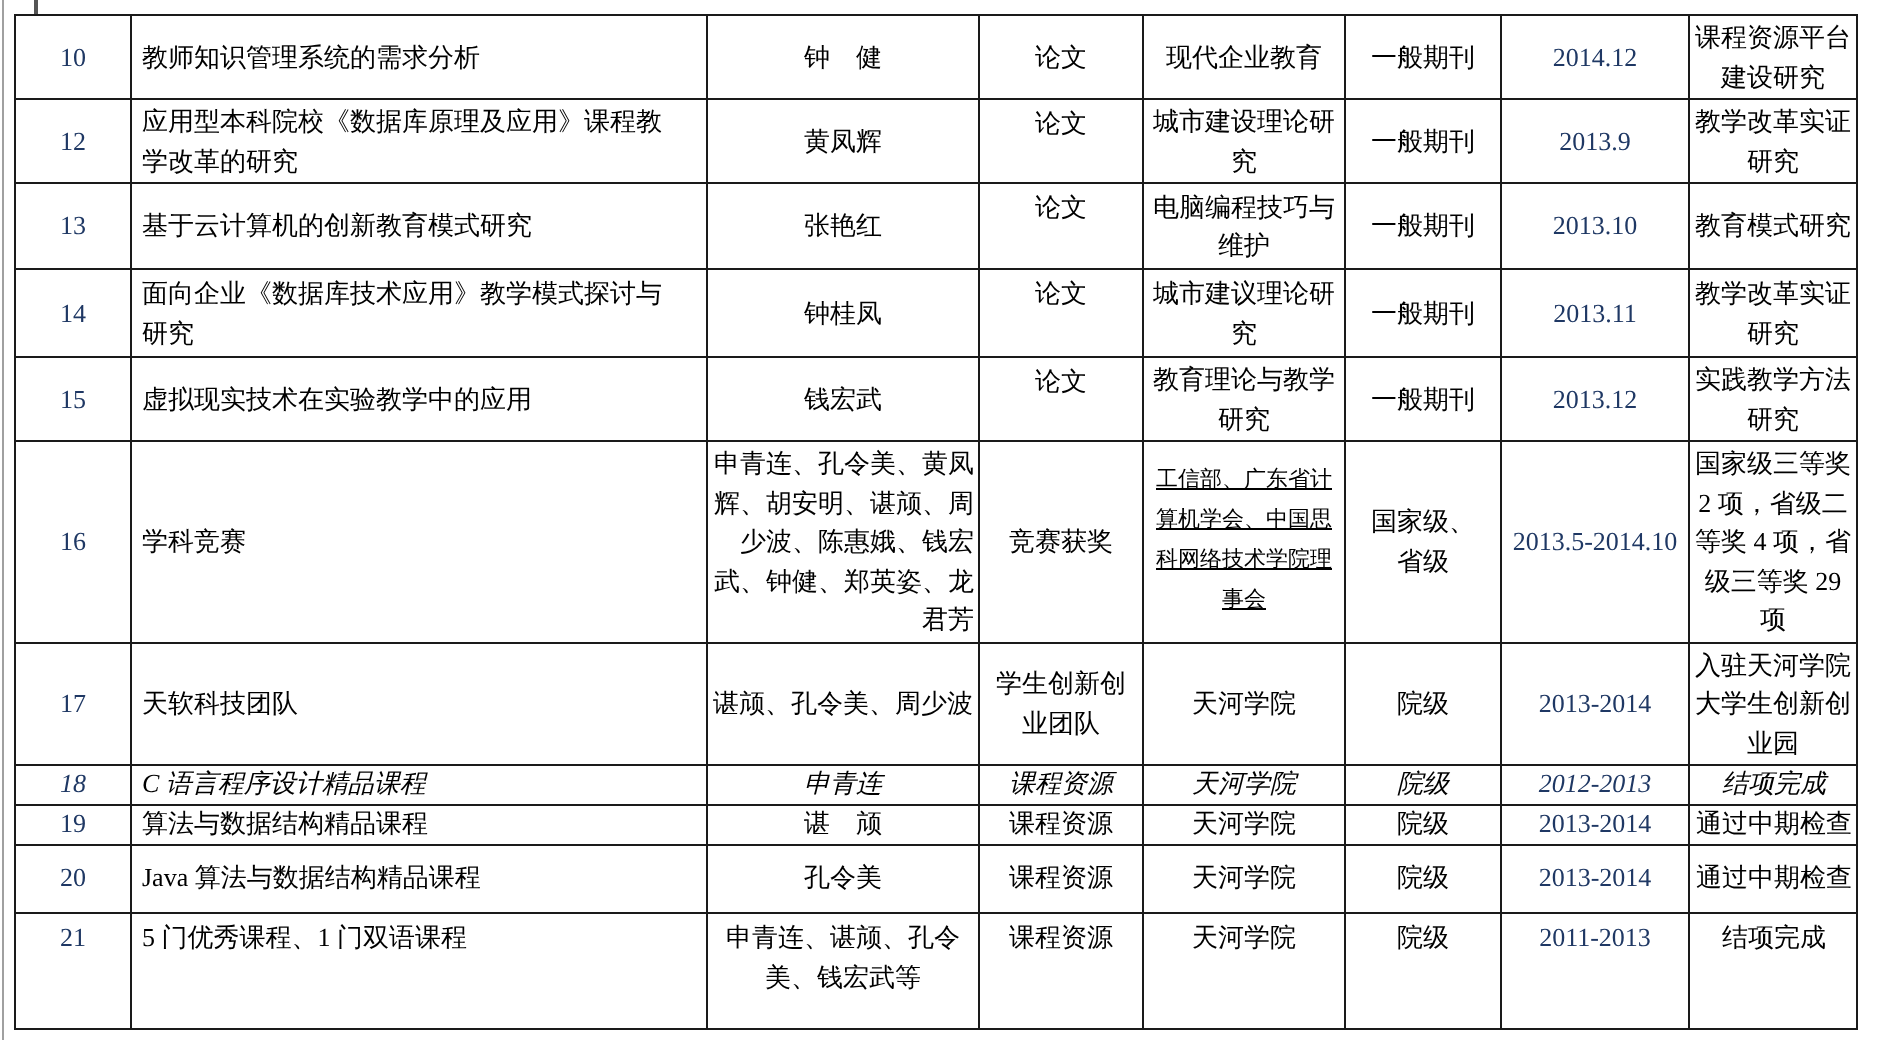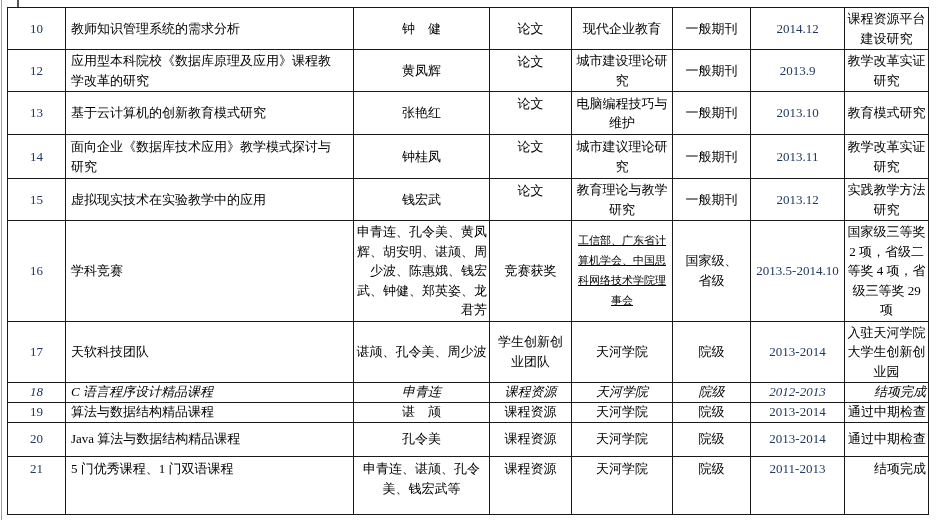--- a/index.html
+++ b/index.html
@@ -37,21 +37,21 @@
     white-space:pre-line;
     word-break:break-all;
   }
   td.c-title{text-align:left;padding-left:5px;padding-right:14px;}
   td.c-type{padding:1px 6px;}
   td.c-org{padding:1px 1px;text-align:center;}
   .navy{color:var(--numeral);}
   tr.short td{padding-top:0;padding-bottom:0;line-height:1.4;}
   td.vt{vertical-align:top;padding-top:2px;}
   tr.top-all td{vertical-align:top;padding-top:2px;}
-  td.note-left{text-align:right;padding-left:3px;}
+  td.note-left{text-align:center;padding-left:3px;}
   td.auth-left{text-align:right;padding-left:2px;}
   td.org-small{font-size:11px;line-height:1.8;text-decoration:underline;}
 </style>
 </head>
 <body>
 
 <div class="page-edge-line"></div>
 <div class="row-remnant-line"></div>
 
 <table class="doc-table">

